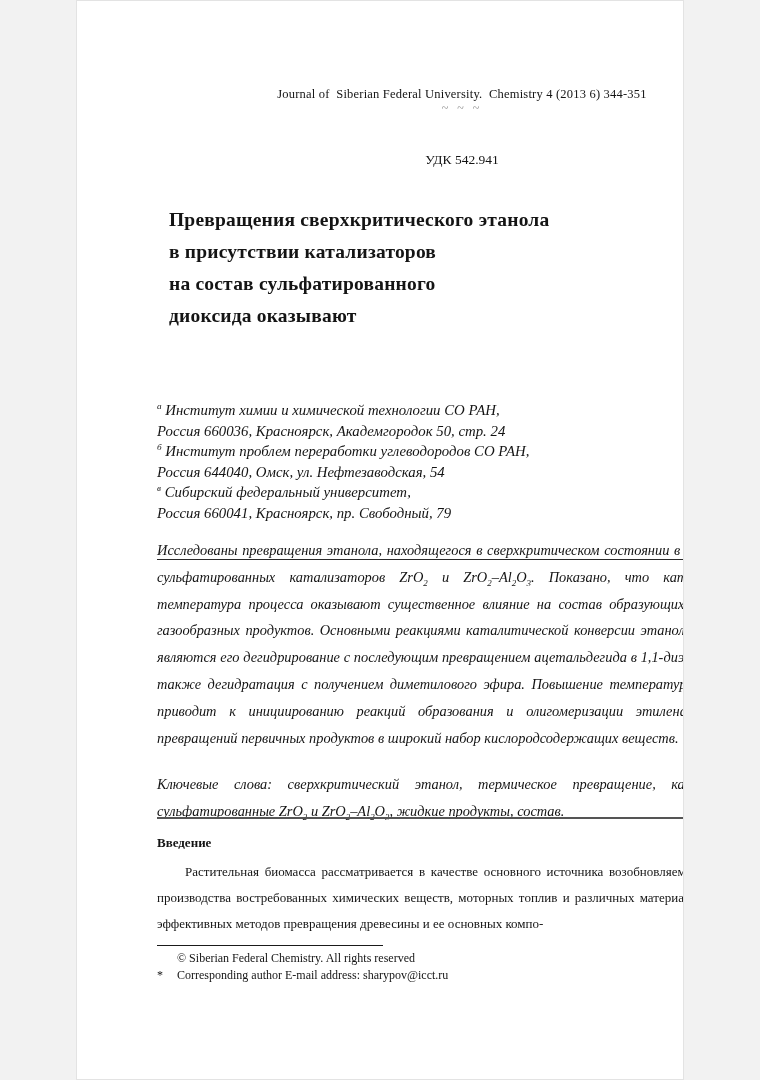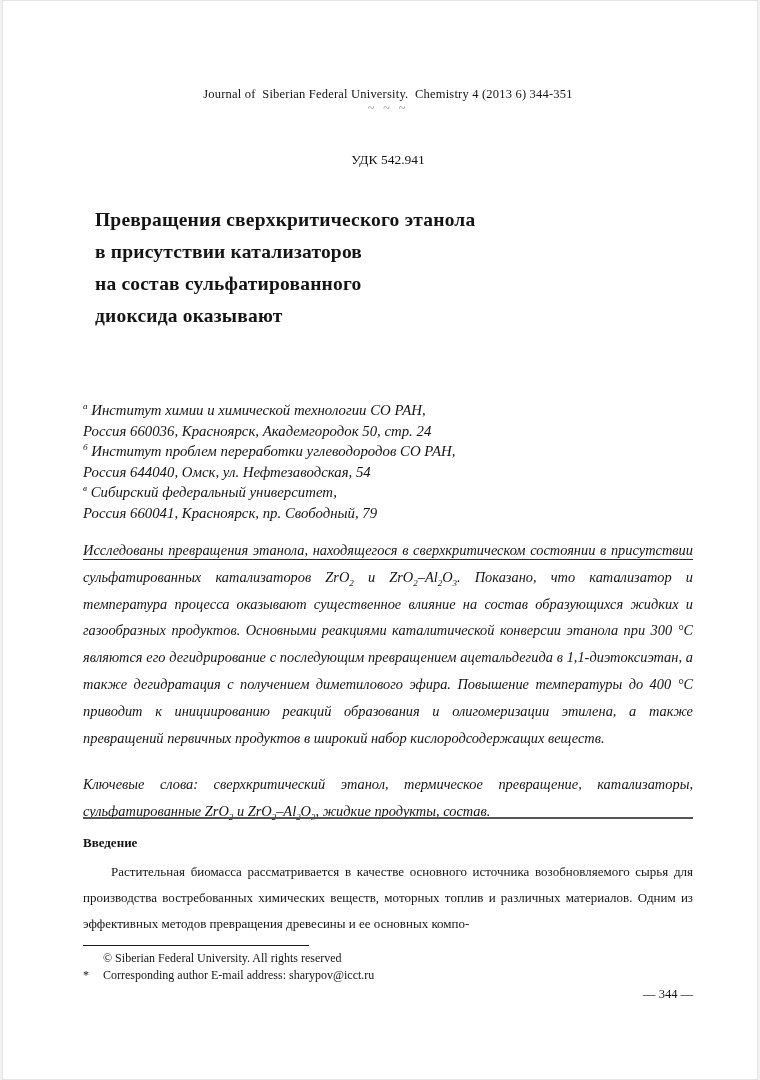--- a/index.html
+++ b/index.html
@@ -1,18 +1,18 @@
 <!DOCTYPE html>
 <html><head>
 <meta charset="utf-8">
 <style>
   html,body { margin:0; padding:0; background:#f2f2f2; }
   .page {
     position:relative;
-    width:756px; height:1080px;
+    width:608px; height:1080px;
     margin:0 auto;
     background:#ffffff;
     border:1px solid #e3e3e3;
     box-sizing:border-box;
     font-family:"Liberation Serif","DejaVu Serif",serif;
     color:#141414;
     overflow:hidden;
   }
   .abs { position:absolute; left:80px; width:610px; }
 
@@ -84,21 +84,21 @@
   <div class="abs abstract">Исследованы превращения этанола, находящегося в сверхкритическом состоянии в присутствии сульфатированных катализаторов ZrO<sub>2</sub> и ZrO<sub>2</sub>–Al<sub>2</sub>O<sub>3</sub>. Показано, что катализатор и температура процесса оказывают существенное влияние на состав образующихся жидких и газообразных продуктов. Основными реакциями каталитической конверсии этанола при 300 °С являются его дегидрирование с последующим превращением ацетальдегида в 1,1-диэтоксиэтан, а также дегидратация с получением диметилового эфира. Повышение температуры до 400 °С приводит к инициированию реакций образования и олигомеризации этилена, а также превращений первичных продуктов в широкий набор кислородсодержащих веществ.</div>
 
   <div class="abs keywords">Ключевые слова: сверхкритический этанол, термическое превращение, катализаторы, сульфатированные ZrO<sub>2</sub> и ZrO<sub>2</sub>–Al<sub>2</sub>O<sub>3</sub>, жидкие продукты, состав.</div>
 
   <div class="abs rule-thick"></div>
 
   <div class="abs intro-heading">Введение</div>
   <div class="abs intro-para">Растительная биомасса рассматривается в качестве основного источника возобновляемого сырья для производства востребованных химических веществ, моторных топлив и различных материалов. Одним из эффективных методов превращения древесины и ее основных компо-</div>
 
   <div class="abs footnote-rule"></div>
-  <div class="abs footnote copyright">© Siberian Federal University. All rights reserved</div>
+  <div class="abs footnote copyright">© Siberian Federal Chemistry. All rights reserved</div>
   <div class="abs footnote corresponding">
     <span class="mark">*</span>
     <span class="fn-text">Corresponding author E-mail address: sharypov@icct.ru</span>
   </div>
 
   <div class="abs page-number">— 344 —</div>
 
 </div>
 
 </body></html>

